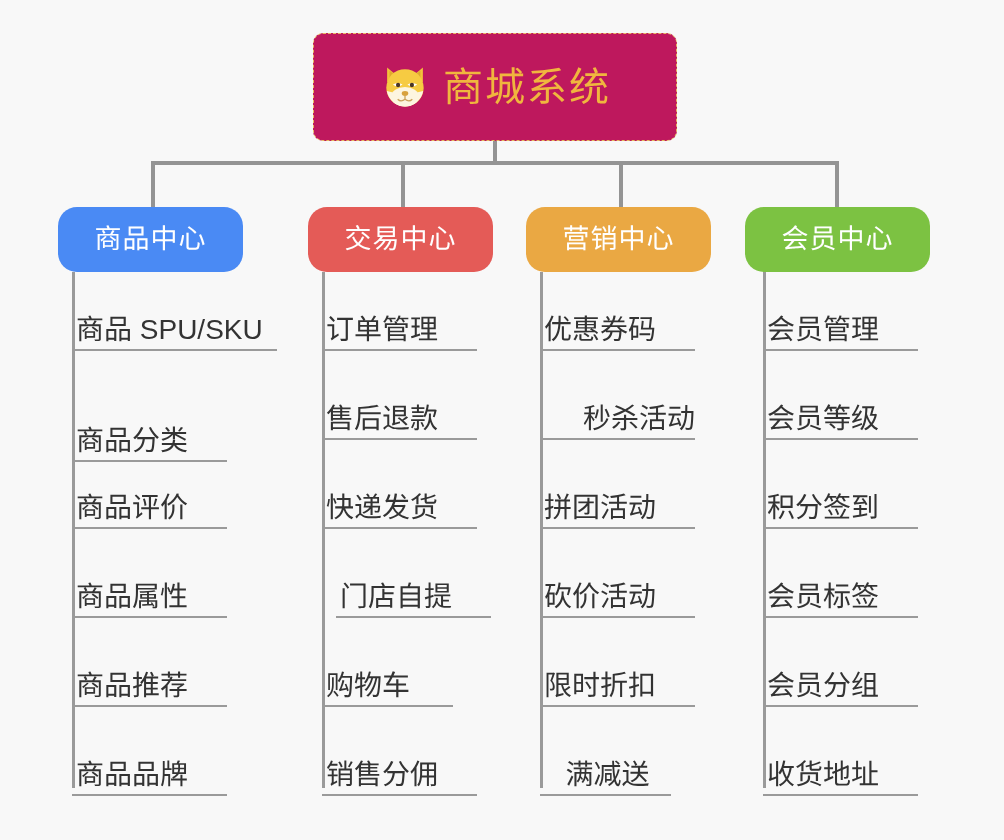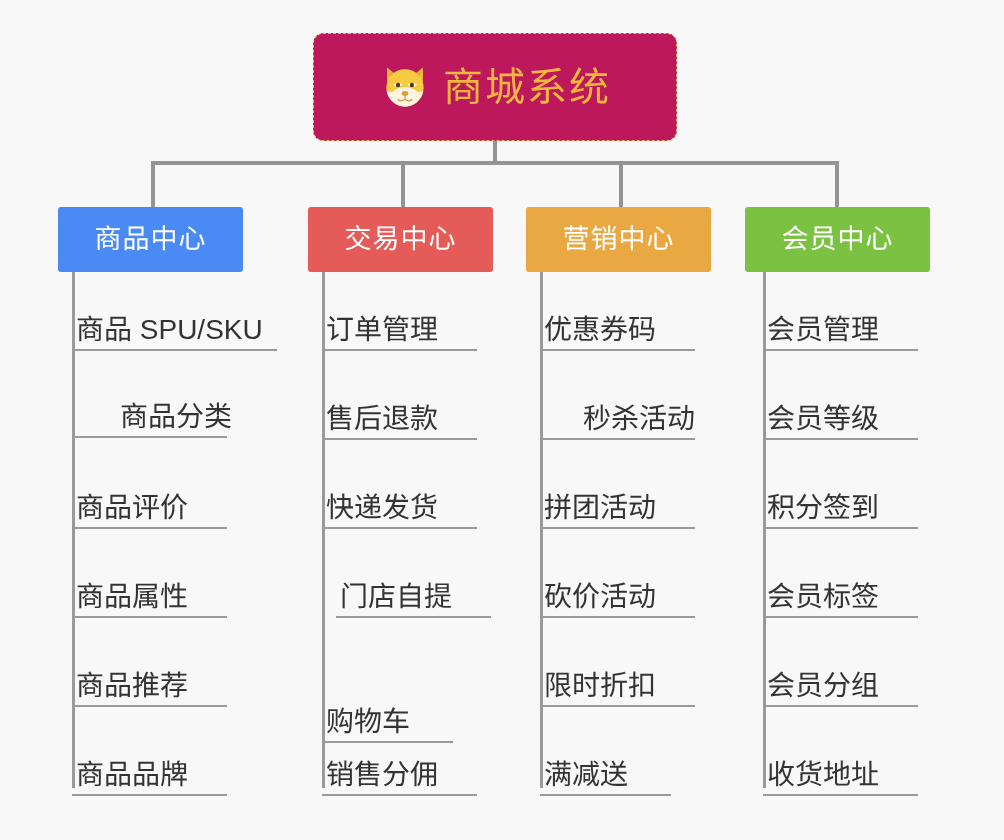--- a/index.html
+++ b/index.html
@@ -77,21 +77,21 @@
     width: 4px;
     height: 48px;
   }
 
   
   .cat-box {
     position: absolute;
     top: 207px;
     width: 185px;
     height: 65px;
-    border-radius: 3px;
+    border-radius: 19px;
     display: flex;
     align-items: center;
     justify-content: center;
   }
   .cat-label {
     font-size: 27px;
     line-height: 1;
     color: #ffffff;
     letter-spacing: 1px;
     white-space: nowrap;
@@ -154,21 +154,21 @@
   <div class="conn conn-drop" style="left: 619px; background: rgb(148, 148, 148);"></div>
   <div class="conn conn-drop" style="left: 835px; background: rgb(148, 148, 148);"></div>
 
   <div class="cat-box" style="left: 58px; background: rgb(74, 138, 244);">
     <span class="cat-label">商品中心</span>
   </div>
   <div class="branch-trunk" style="left:72px; height:516px;"></div>
   <div class="leaf" style="left:72px; top:305px; width:205px;">
     <span class="leaf-label">商品 SPU/SKU</span>
   </div>
-  <div class="leaf" style="left:72px; top:392px; width:155px;padding-left:44px;">
+  <div class="leaf" style="left:72px; top:416px; width:155px;">
     <span class="leaf-label">商品分类</span>
   </div>
   <div class="leaf" style="left:72px; top:483px; width:155px;">
     <span class="leaf-label">商品评价</span>
   </div>
   <div class="leaf" style="left:72px; top:572px; width:155px;">
     <span class="leaf-label">商品属性</span>
   </div>
   <div class="leaf" style="left:72px; top:661px; width:155px;">
     <span class="leaf-label">商品推荐</span>
@@ -186,21 +186,21 @@
   </div>
   <div class="leaf" style="left:322px; top:394px; width:155px;">
     <span class="leaf-label">售后退款</span>
   </div>
   <div class="leaf" style="left:322px; top:483px; width:155px;">
     <span class="leaf-label">快递发货</span>
   </div>
   <div class="leaf" style="left:336px; top:572px; width:155px;">
     <span class="leaf-label">门店自提</span>
   </div>
-  <div class="leaf" style="left:322px; top:697px; width:131px;align-items:flex-end;">
+  <div class="leaf" style="left:322px; top:661px; width:131px;align-items:flex-end;">
     <span class="leaf-label">购物车</span>
   </div>
   <div class="leaf" style="left:322px; top:750px; width:155px;">
     <span class="leaf-label">销售分佣</span>
   </div>
 
   <div class="cat-box" style="left: 526px; background: rgb(234, 168, 67);">
     <span class="cat-label">营销中心</span>
   </div>
   <div class="branch-trunk" style="left:540px; height:516px;"></div>
@@ -212,21 +212,21 @@
   </div>
   <div class="leaf" style="left:540px; top:483px; width:155px;">
     <span class="leaf-label">拼团活动</span>
   </div>
   <div class="leaf" style="left:540px; top:572px; width:155px;">
     <span class="leaf-label">砍价活动</span>
   </div>
   <div class="leaf" style="left:540px; top:661px; width:155px;">
     <span class="leaf-label">限时折扣</span>
   </div>
-  <div class="leaf" style="left:540px; top:750px; width:131px;">
+  <div class="leaf" style="left:540px; top:750px; width:131px;justify-content:center;">
     <span class="leaf-label">满减送</span>
   </div>
 
   <div class="cat-box" style="left: 745px; background: rgb(124, 194, 66);">
     <span class="cat-label">会员中心</span>
   </div>
   <div class="branch-trunk" style="left:763px; height:516px;"></div>
   <div class="leaf" style="left:763px; top:305px; width:155px;text-align:center;">
     <span class="leaf-label">会员管理</span>
   </div>

